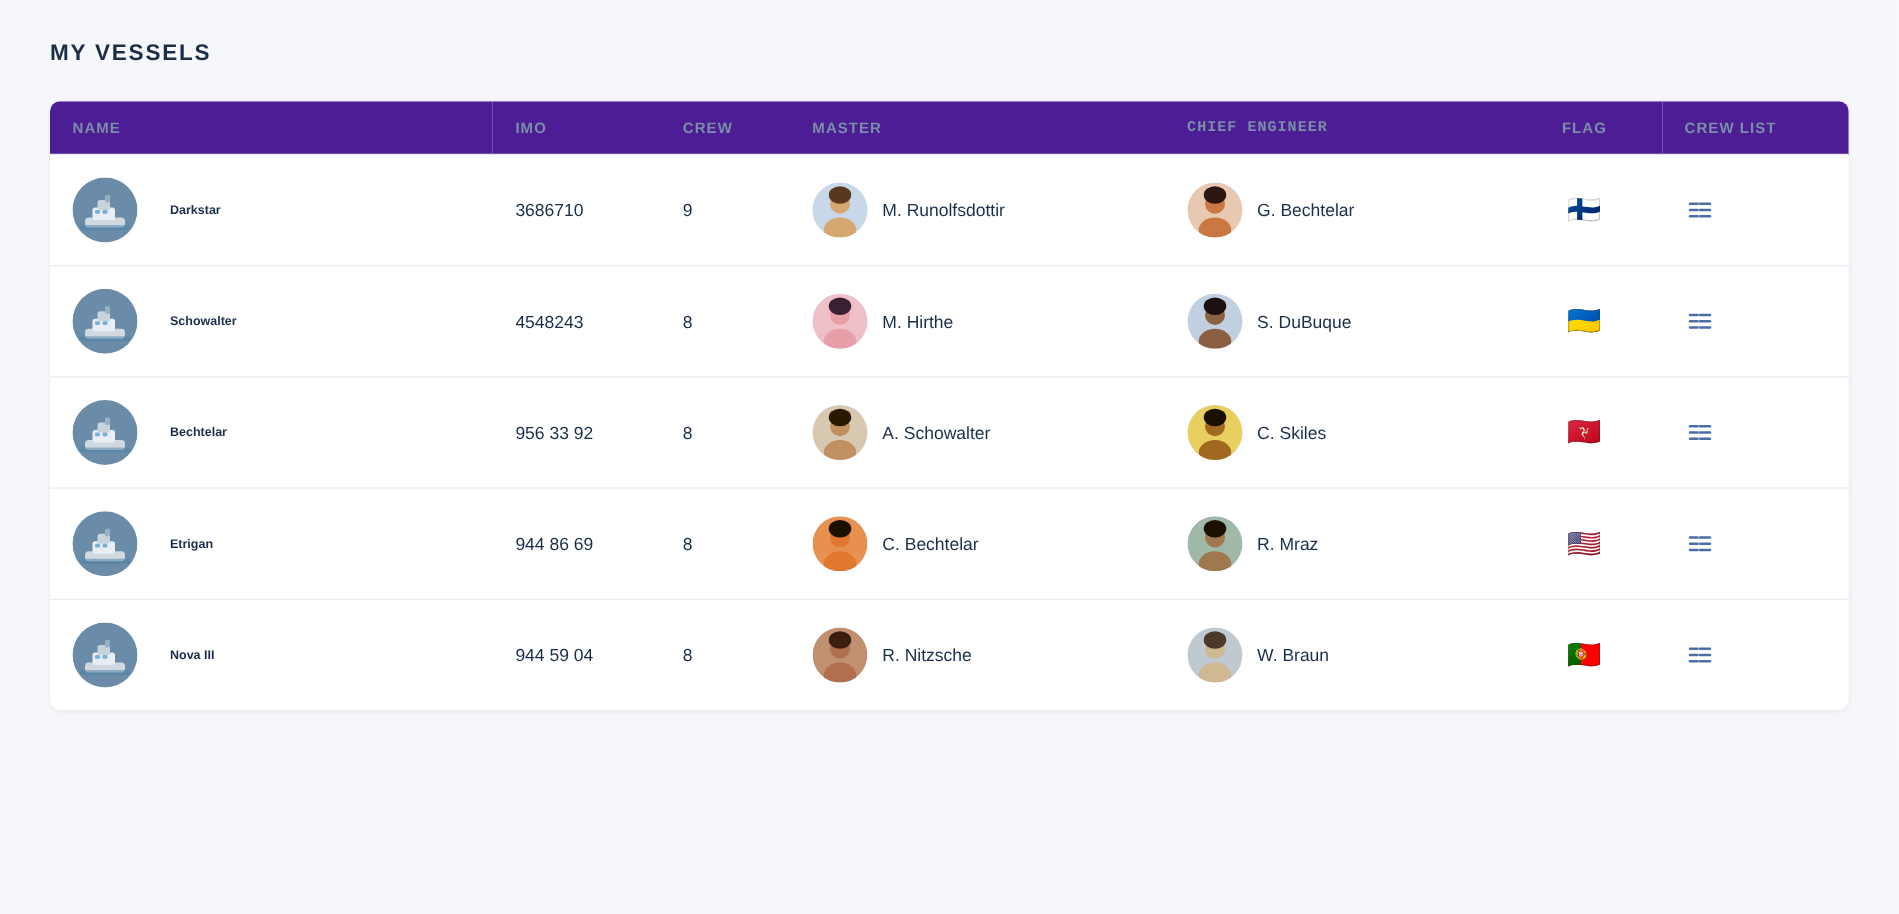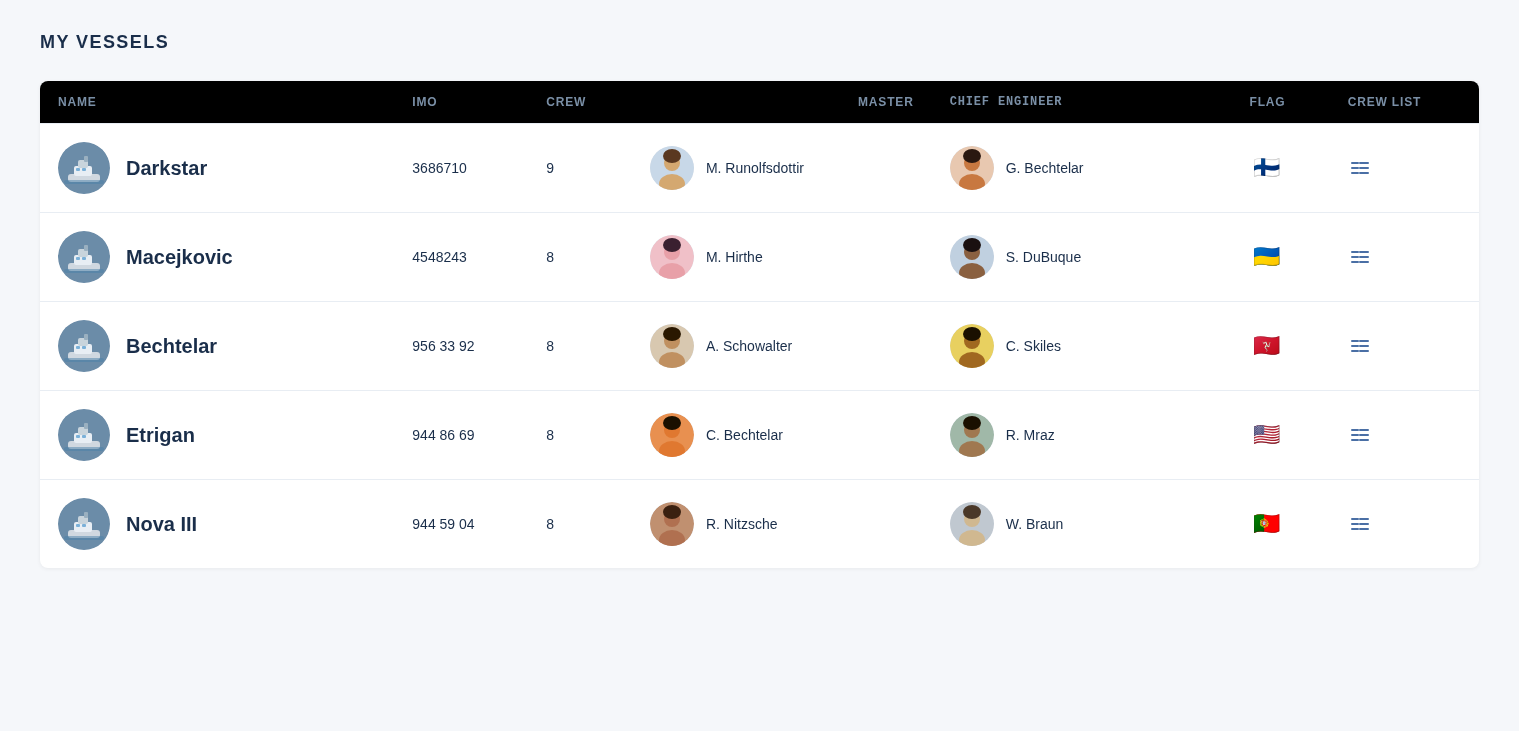--- a/index.html
+++ b/index.html
@@ -23,21 +23,21 @@
     }
     .vessels-table {
       width: 100%;
       border-collapse: collapse;
       background: #fff;
       border-radius: 8px;
       overflow: hidden;
       box-shadow: 0 1px 4px rgba(0,0,0,0.06);
     }
     .vessels-table thead tr {
-      background: #000000;
+      background: #4c1d95;
     }
     .vessels-table thead th {
       padding: 14px 18px;
       font-size: 12px;
       font-weight: 600;
       letter-spacing: 0.07em;
       color: #7a8fa6;
       text-align: left;
       text-transform: uppercase;
     }
@@ -65,21 +65,22 @@
       display: flex;
       align-items: center;
       justify-content: center;
     }
     .vessel-avatar svg {
       width: 52px;
       height: 52px;
     }
     .vessel-name {
       font-weight: 700;
-      font-size: 20px;
+      font-size: 10px;
+      margin-left: 10px;
     }
     .person-cell {
       display: flex;
       align-items: center;
       gap: 12px;
     }
     .person-avatar {
       width: 44px;
       height: 44px;
       border-radius: 50%;
@@ -134,21 +135,21 @@
 
 <div class="page">
   <div class="page-title">MY VESSELS</div>
 
   <table class="vessels-table">
     <thead>
       <tr>
         <th style="min-width:260px;">NAME</th>
         <th>IMO</th>
         <th>CREW</th>
-        <th style="min-width:220px;text-align:right;">MASTER</th>
+        <th style="min-width:220px;">MASTER</th>
         <th style="min-width:220px;font-family:Liberation Mono, monospace;">CHIEF ENGINEER</th>
         <th>FLAG</th>
         <th>CREW LIST</th>
       </tr>
     </thead>
     <tbody id="vessels-tbody">
     <tr>
           <td>
     <div class="vessel-name-cell">
       <div class="vessel-avatar">
@@ -234,21 +235,21 @@
 
       <rect x="12" y="16" width="4" height="3" rx="1" fill="#7ab0d8"></rect>
       <rect x="18" y="16" width="4" height="3" rx="1" fill="#7ab0d8"></rect>
 
       <rect x="20" y="4" width="4" height="6" rx="1" fill="#9ab0c0"></rect>
 
       <rect x="0" y="28" width="40" height="4" rx="2" fill="#4a80a8" opacity="0.5"></rect>
     </g>
   </svg>
       </div>
-      <span class="vessel-name">Macejkovic</span>
+      <span class="vessel-name">Schowalter</span>
     </div>
   </td>
           <td class="imo-cell">4548243</td>
           <td class="crew-count">8</td>
           <td>
     <div class="person-cell">
       <div class="person-avatar">
         <svg viewBox="0 0 44 44" xmlns="http://www.w3.org/2000/svg">
     <circle cx="22" cy="22" r="22" fill="#f0c0c8"></circle>
     <circle cx="22" cy="17" r="8" fill="#e8a0a8"></circle>

